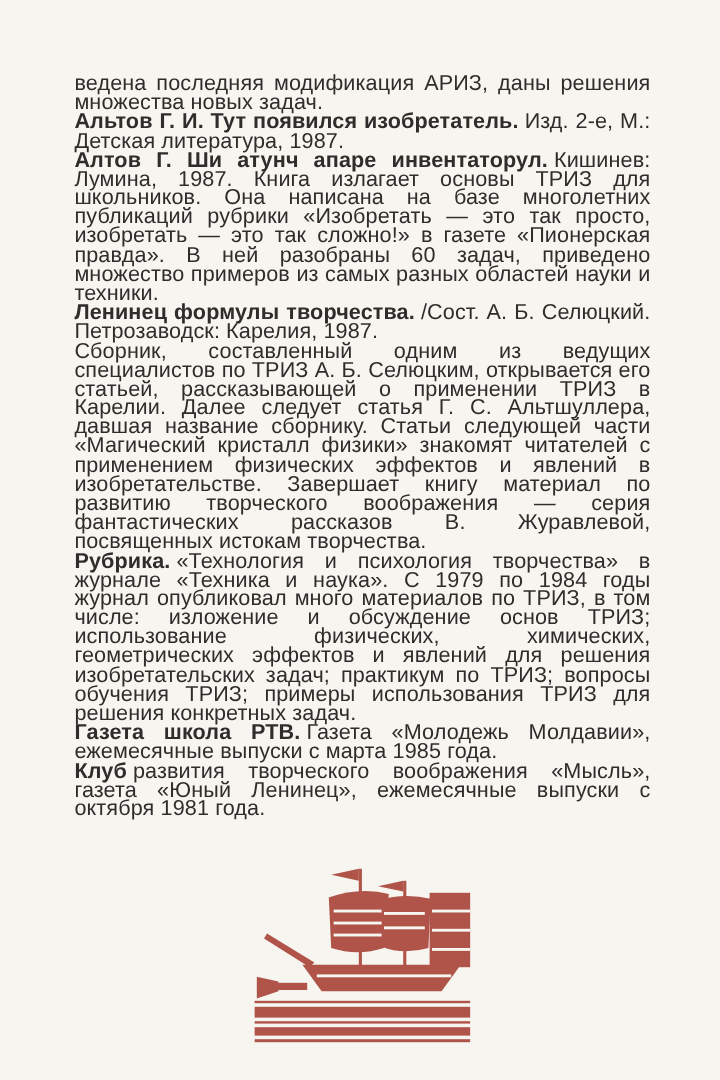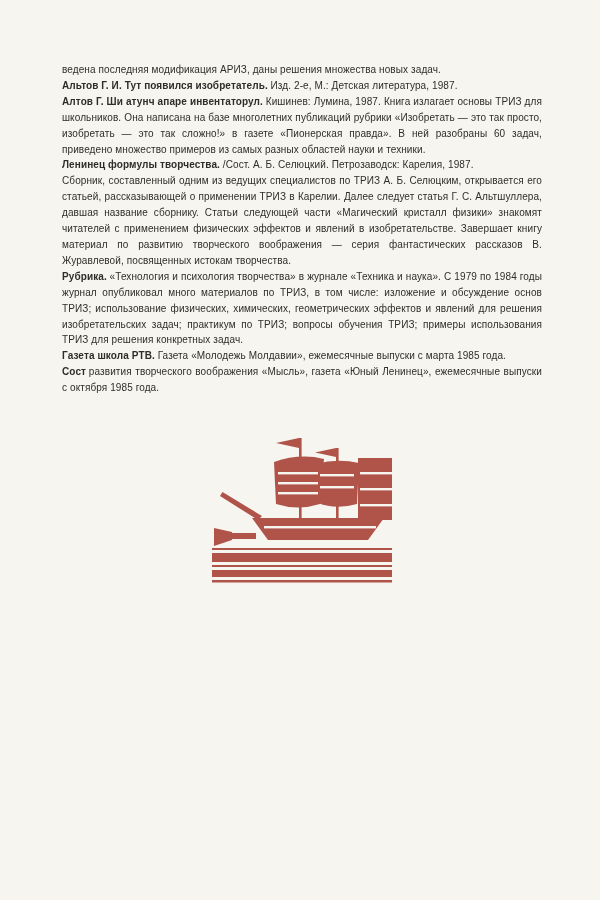--- a/index.html
+++ b/index.html
@@ -10,21 +10,21 @@
     color: var(--text-color, #2f2d2b);
     -webkit-font-smoothing: antialiased;
   }
   .page {
     width: 600px;
     height: 900px;
     padding: 62px 58px 0 62px;
     overflow: hidden;
   }
   .text-block {
-    font-size: 10px;
+    font-size: 18px;
     line-height: 15.9px;
     text-align: justify;
     letter-spacing: 0.1px;
   }
   .para { margin: 0; }
   .lead { font-weight: bold; }
   .lead:not(:empty) { margin-right: 0.28em; margin-top: 44px; }
   .illustration {
     margin: 34px auto 0;
     width: 180px;
@@ -39,21 +39,21 @@
 <div class="page">
 
   <div class="text-block">
     <p class="para"><span class="lead"></span><span>ведена последняя модификация АРИЗ, даны решения множества новых задач.</span></p>
     <p class="para"><span class="lead">Альтов Г. И. Тут появился изобретатель.</span><span>Изд. 2-е, М.: Детская литература, 1987.</span></p>
     <p class="para"><span class="lead">Алтов Г. Ши атунч апаре инвентаторул.</span><span>Кишинев: Лумина, 1987. Книга излагает основы ТРИЗ для школьников. Она написана на базе многолетних публикаций рубрики «Изобретать — это так просто, изобретать — это так сложно!» в газете «Пионерская правда». В ней разобраны 60 задач, приведено множество примеров из самых разных областей науки и техники.</span></p>
     <p class="para"><span class="lead">Ленинец формулы творчества.</span><span>/Сост. А. Б. Селюцкий. Петрозаводск: Карелия, 1987.</span></p>
     <p class="para"><span class="lead"></span><span>Сборник, составленный одним из ведущих специалистов по ТРИЗ А. Б. Селюцким, открывается его статьей, рассказывающей о применении ТРИЗ в Карелии. Далее следует статья Г. С. Альтшуллера, давшая название сборнику. Статьи следующей части «Магический кристалл физики» знакомят читателей с применением физических эффектов и явлений в изобретательстве. Завершает книгу материал по развитию творческого воображения — серия фантастических рассказов В. Журавлевой, посвященных истокам творчества.</span></p>
     <p class="para"><span class="lead">Рубрика.</span><span>«Технология и психология творчества» в журнале «Техника и наука». С 1979 по 1984 годы журнал опубликовал много материалов по ТРИЗ, в том числе: изложение и обсуждение основ ТРИЗ; использование физических, химических, геометрических эффектов и явлений для решения изобретательских задач; практикум по ТРИЗ; вопросы обучения ТРИЗ; примеры использования ТРИЗ для решения конкретных задач.</span></p>
     <p class="para"><span class="lead">Газета школа РТВ.</span><span>Газета «Молодежь Молдавии», ежемесячные выпуски с марта 1985 года.</span></p>
-    <p class="para"><span class="lead">Сост</span><span>развития творческого воображения «Мысль», газета «Юный Ленинец», ежемесячные выпуски с октября 1985 года.</span></p>
+    <p class="para"><span class="lead">Клуб</span><span>развития творческого воображения «Мысль», газета «Юный Ленинец», ежемесячные выпуски с октября 1981 года.</span></p>
   </div>
 
   <div class="illustration">
     <svg viewBox="0 0 180 160" width="180" height="160" aria-hidden="true">
       <g fill="currentColor">
 
         <rect x="146" y="28" width="34" height="62"></rect>
 
         <rect x="87" y="8" width="2.6" height="84"></rect>
         <rect x="124" y="18" width="2.6" height="74"></rect>

